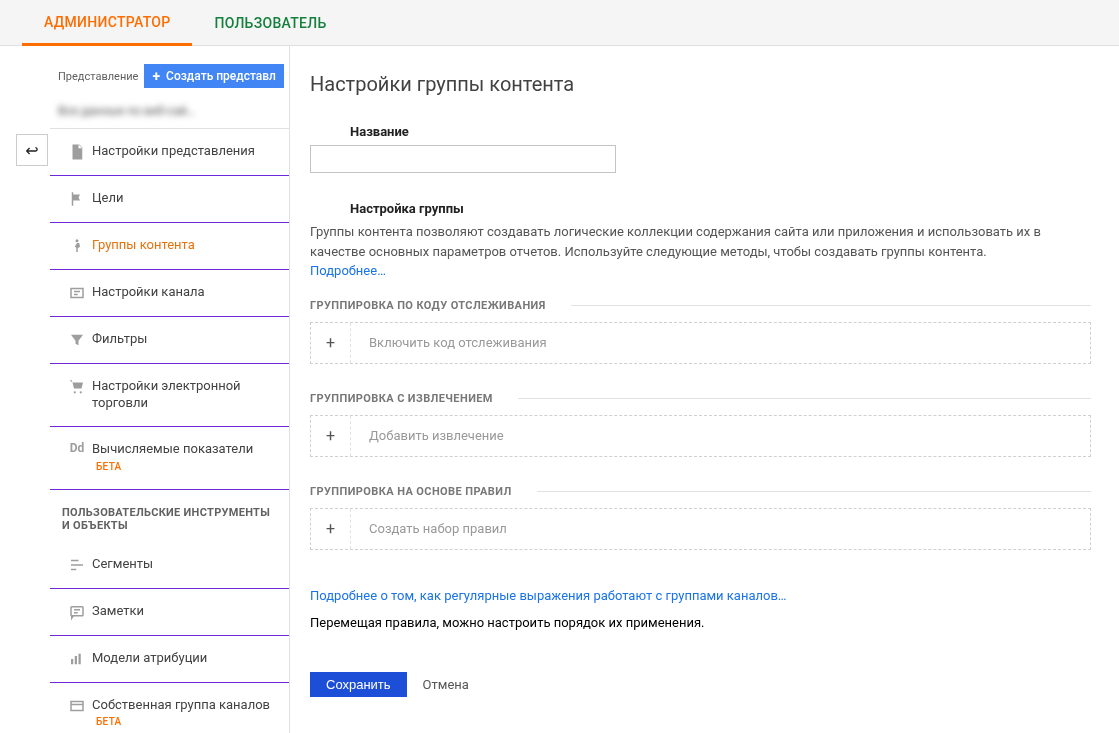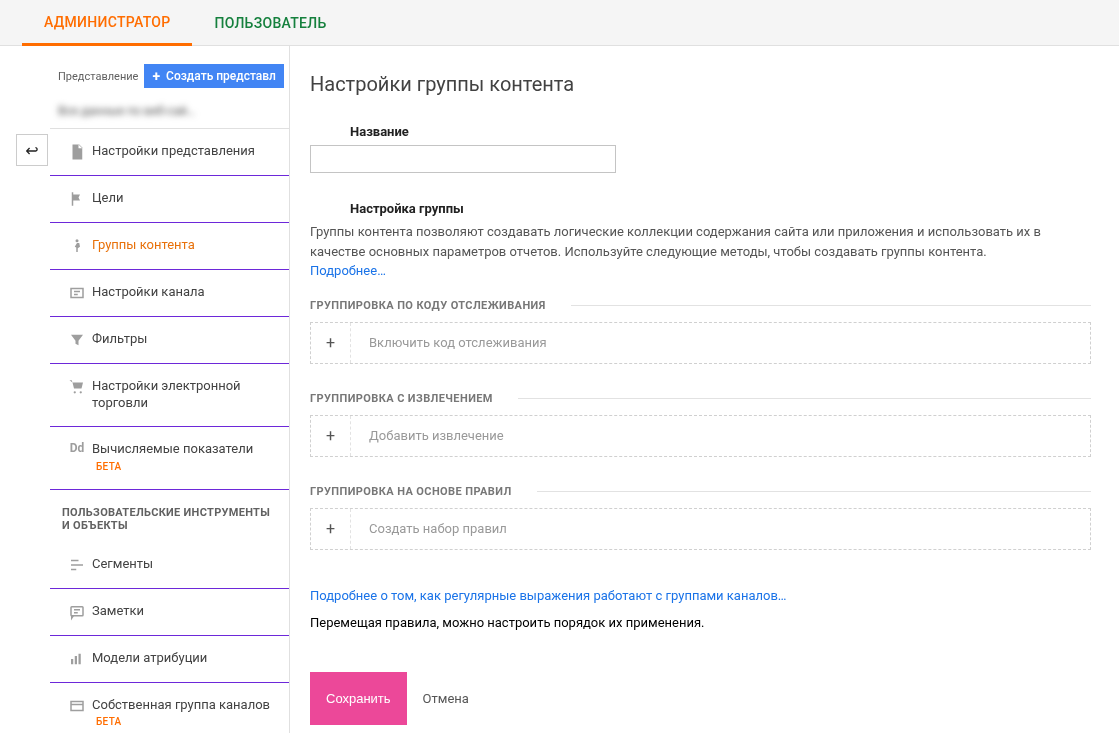--- a/index.html
+++ b/index.html
@@ -152,22 +152,22 @@
   .add-row .add-label {
     flex: 1; display:flex; align-items:center; padding-left: 18px;
     color: #999; font-size: 13px;
   }
 
   .link-more { display:inline-block; color:#1a73e8; font-size:13px; margin: 10px 0 12px; cursor:pointer; }
   .hint { font-size: 13px; color: #000000; }
 
   .actions { margin-top: 42px; display:flex; align-items:center; gap:16px;}
   .btn-primary {
-    background:#ec4899; color:#fff; font-size:13px; font-weight:500;
-    border:none; padding: 19px 16px; cursor:pointer;
+    background:#1d4ed8; color:#fff; font-size:13px; font-weight:500;
+    border:none; padding: 5px 16px; cursor:pointer;
   }
   .btn-flat { color:#555; font-size:13px; cursor:pointer; }
 
   svg { width: 18px; height: 18px; }
 </style>
 </head>
 <body>
 
 <div class="top-tabs">
   <div class="top-tab active">АДМИНИСТРАТОР</div>

